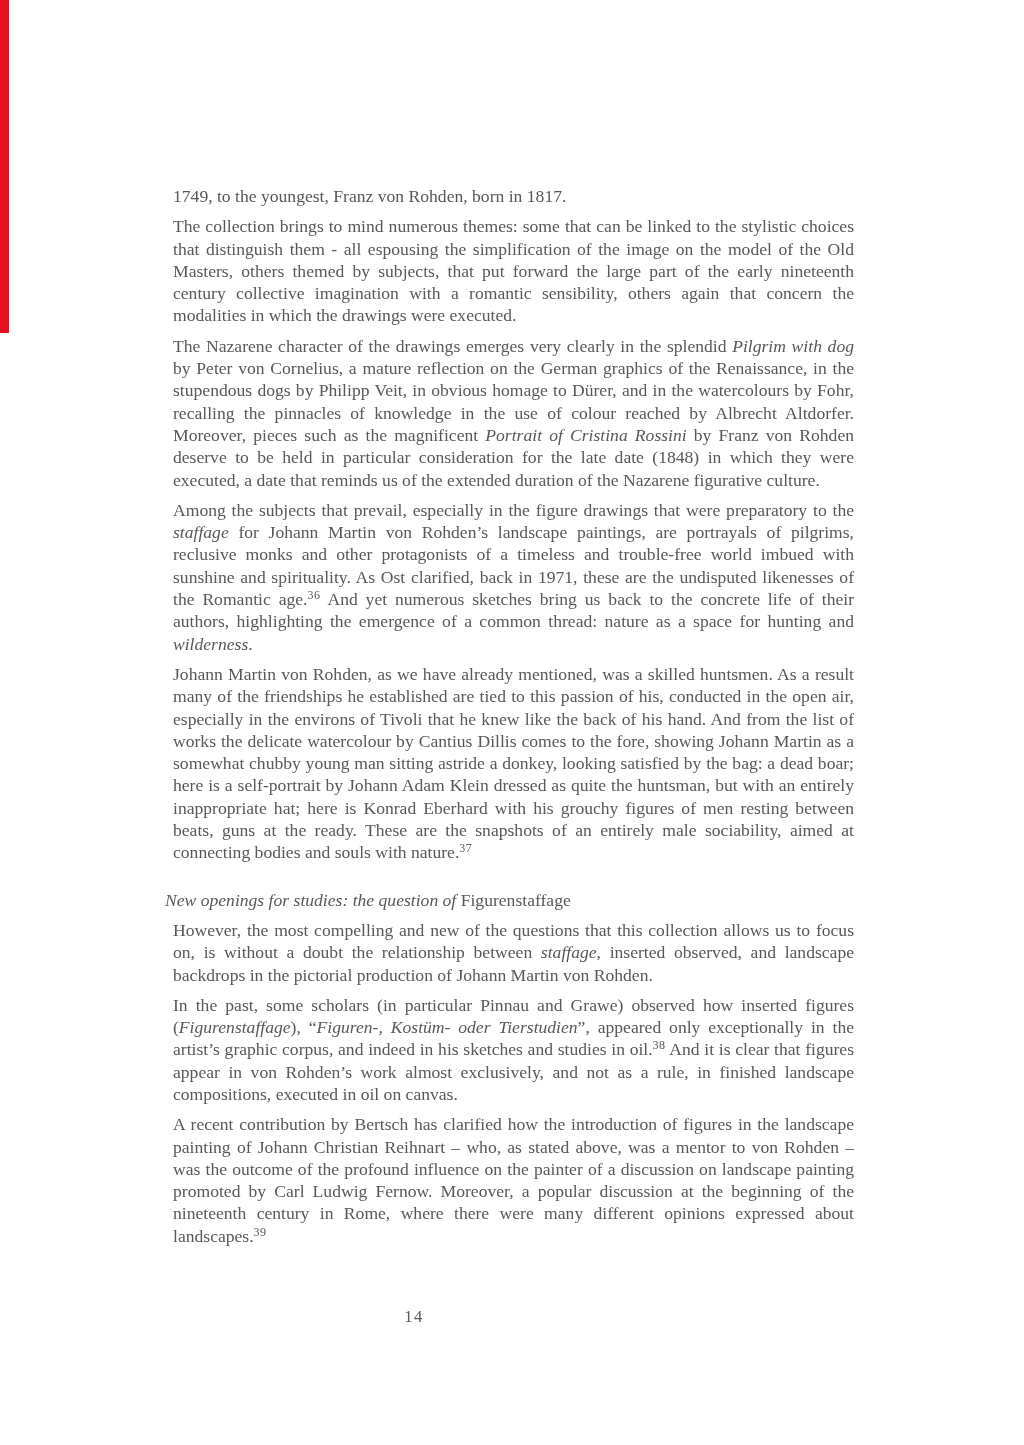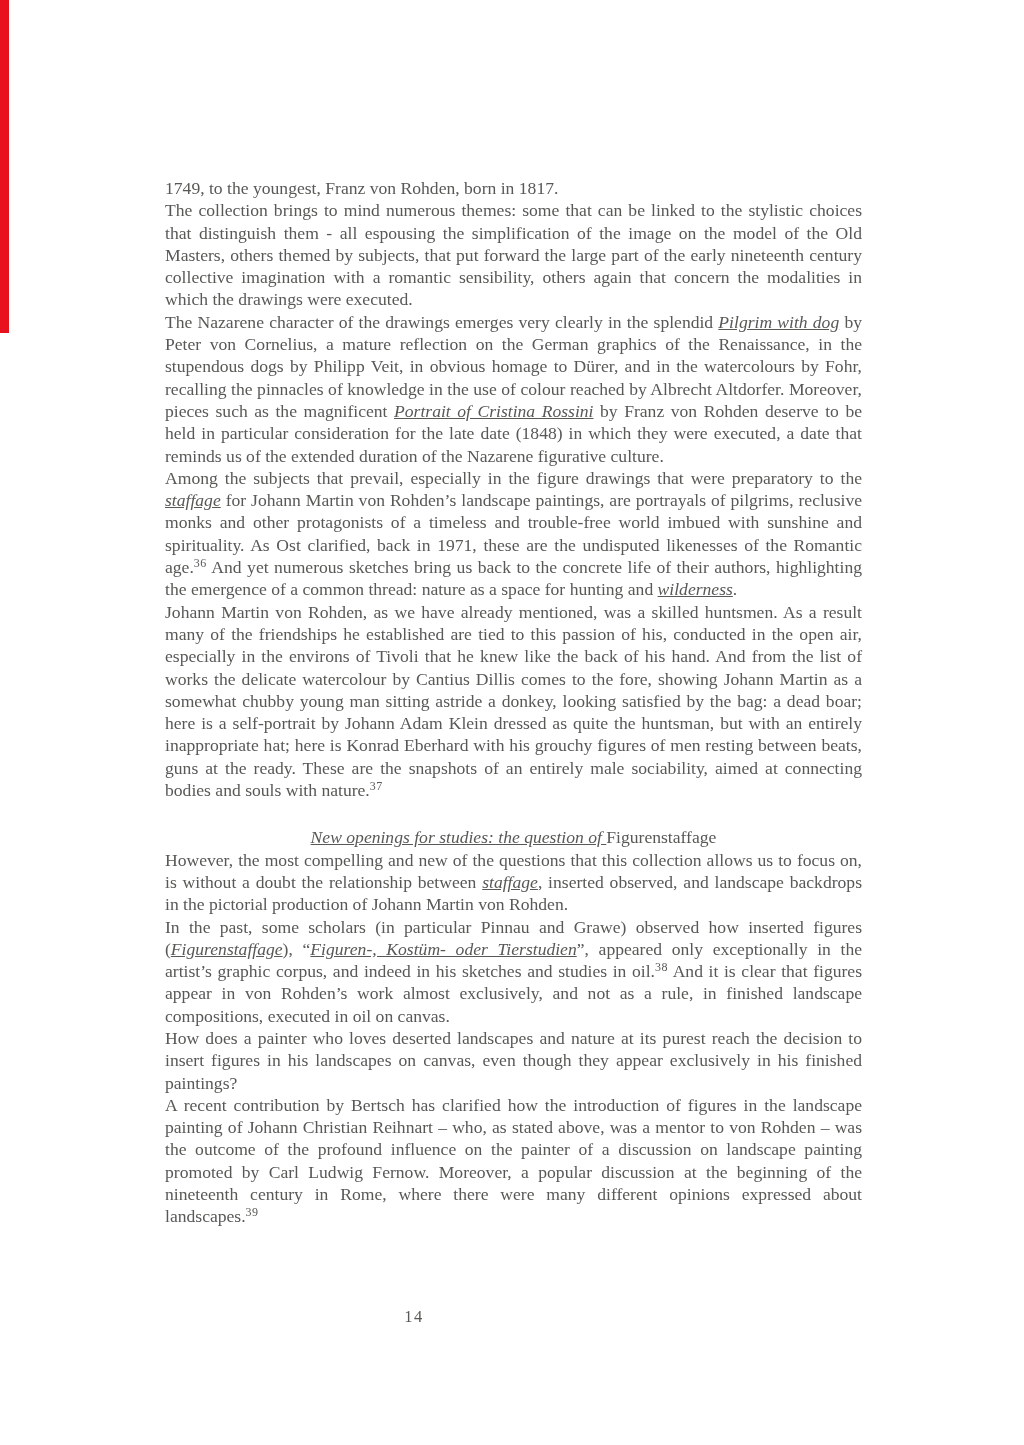--- a/index.html
+++ b/index.html
@@ -26,31 +26,30 @@
     left: 165px;
     top: 177px;
     width: 697px;
     color: #585855;
     font-size: 17.6px;
     line-height: 22.3px;
     text-align: justify;
     text-justify: inter-word;
   }
   .text-block p {
-    margin: 0;
+    margin: 8px;
     padding: 0;
   }
   .section-heading {
     margin: 25px 0 0 0 !important;
     font-weight: normal;
-    text-align: center;
+    text-align: left;
   }
   .it {
     font-style: italic;
-    text-decoration: underline;
   }
   .sup {
     font-size: 12px;
     vertical-align: 6px;
     line-height: 0;
     letter-spacing: 0.5px;
   }
   .page-number {
     position: absolute;
     left: 0;
@@ -69,17 +68,16 @@
 
 <div class="text-block" style="color: rgb(88, 88, 85);">
     <p><span>1749, to the youngest, Franz von Rohden, born in 1817.</span></p>
     <p><span>The collection brings to mind numerous themes: some that can be linked to the stylistic choices that distinguish them - all espousing the simplification of the image on the model of the Old Masters, others themed by subjects, that put forward the large part of the early nineteenth century collective imagination with a romantic sensibility, others again that concern the modalities in which the drawings were executed.</span></p>
     <p><span>The Nazarene character of the drawings emerges very clearly in the splendid </span><span class="it">Pilgrim with dog</span><span> by Peter von Cornelius, a mature reflection on the German graphics of the Renaissance, in the stupendous dogs by Philipp Veit, in obvious homage to Dürer, and in the watercolours by Fohr, recalling the pinnacles of knowledge in the use of colour reached by Albrecht Altdorfer. Moreover, pieces such as the magnificent </span><span class="it">Portrait of Cristina Rossini</span><span> by Franz von Rohden deserve to be held in particular consideration for the late date (1848) in which they were executed, a date that reminds us of the extended duration of the Nazarene figurative culture.</span></p>
     <p><span>Among the subjects that prevail, especially in the figure drawings that were preparatory to the </span><span class="it">staffage</span><span> for Johann Martin von Rohden’s landscape paintings, are portrayals of pilgrims, reclusive monks and other protagonists of a timeless and trouble-free world imbued with sunshine and spirituality. As Ost clarified, back in 1971, these are the undisputed likenesses of the Romantic age.</span><span class="sup">36</span><span> And yet numerous sketches bring us back to the concrete life of their authors, highlighting the emergence of a common thread: nature as a space for hunting and </span><span class="it">wilderness</span><span>.</span></p>
     <p><span>Johann Martin von Rohden, as we have already mentioned, was a skilled huntsmen. As a result many of the friendships he established are tied to this passion of his, conducted in the open air, especially in the environs of Tivoli that he knew like the back of his hand. And from the list of works the delicate watercolour by Cantius Dillis comes to the fore, showing Johann Martin as a somewhat chubby young man sitting astride a donkey, looking satisfied by the bag: a dead boar; here is a self-portrait by Johann Adam Klein dressed as quite the huntsman, but with an entirely inappropriate hat; here is Konrad Eberhard with his grouchy figures of men resting between beats, guns at the ready. These are the snapshots of an entirely male sociability, aimed at connecting bodies and souls with nature.</span><span class="sup">37</span></p>
     <p class="section-heading"><span class="it">New openings for studies: the question of </span><span>Figurenstaffage</span></p>
     <p><span>However, the most compelling and new of the questions that this collection allows us to focus on, is without a doubt the relationship between </span><span class="it">staffage</span><span>, inserted observed, and landscape backdrops in the pictorial production of Johann Martin von Rohden.</span></p>
     <p><span>In the past, some scholars (in particular Pinnau and Grawe) observed how inserted figures (</span><span class="it">Figurenstaffage</span><span>), “</span><span class="it">Figuren-, Kostüm- oder Tierstudien</span><span>”, appeared only exceptionally in the artist’s graphic corpus, and indeed in his sketches and studies in oil.</span><span class="sup">38</span><span> And it is clear that figures appear in von Rohden’s work almost exclusively, and not as a rule, in finished landscape compositions, executed in oil on canvas.</span></p>
-    <p><span>How does a painter who loves deserted landscapes and nature at its purest reach the decision to insert figures in his landscapes on canvas, even though they appear exclusively in his finished paintings?</span></p>
     <p><span>A recent contribution by Bertsch has clarified how the introduction of figures in the landscape painting of Johann Christian Reihnart – who, as stated above, was a mentor to von Rohden – was the outcome of the profound influence on the painter of a discussion on landscape painting promoted by Carl Ludwig Fernow. Moreover, a popular discussion at the beginning of the nineteenth century in Rome, where there were many different opinions expressed about landscapes.</span><span class="sup">39</span></p>
   </div>
 
 <div class="page-number" style="color: rgb(88, 88, 85);">14</div>
 
 </body></html>

